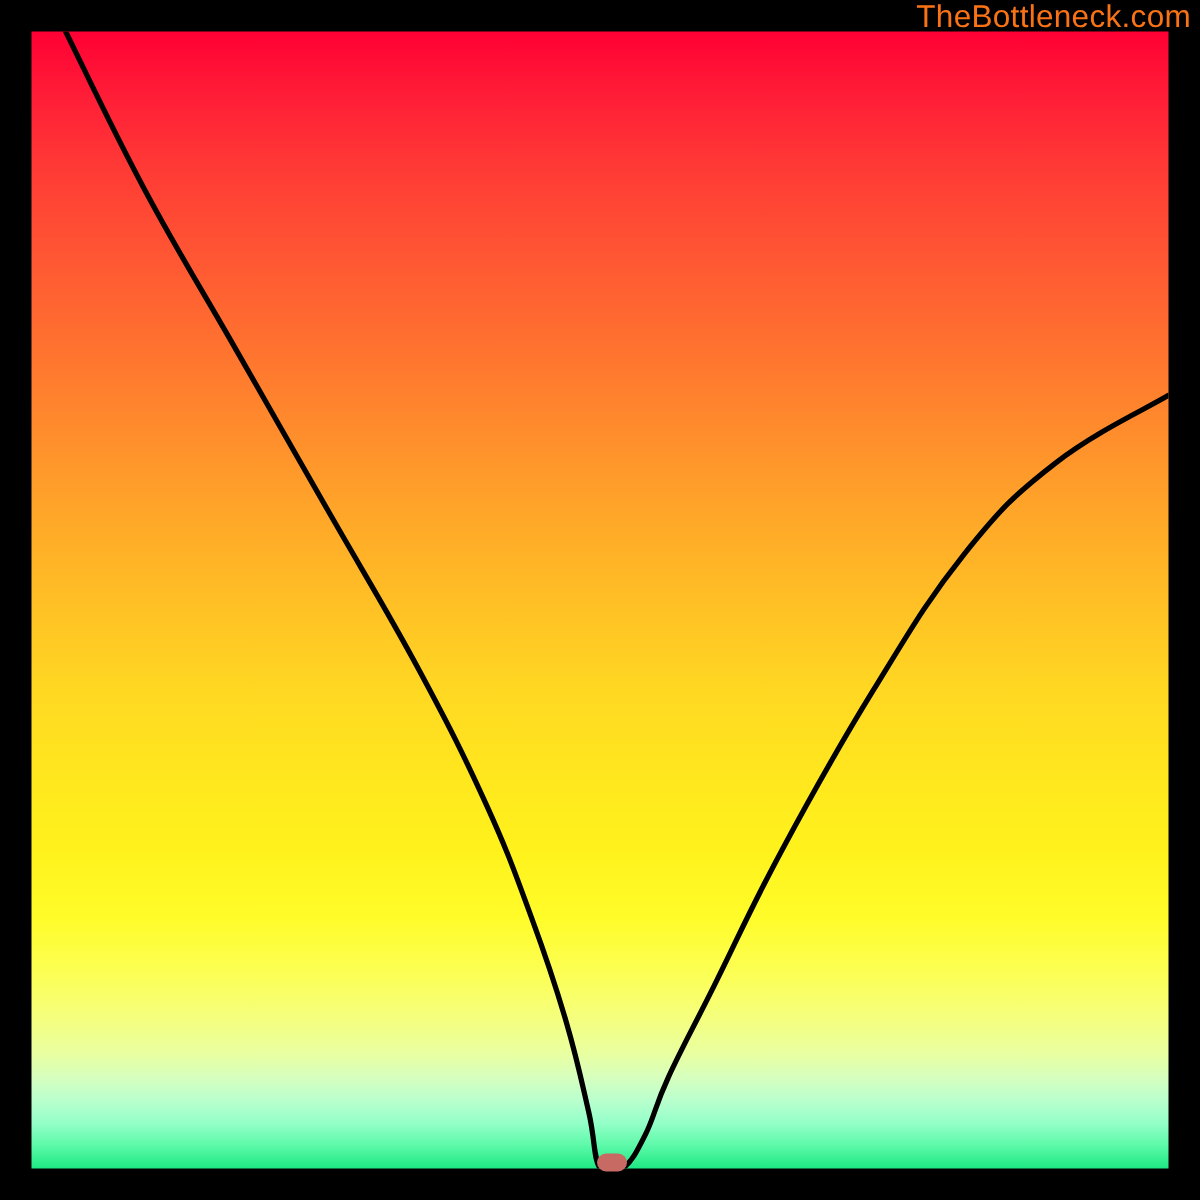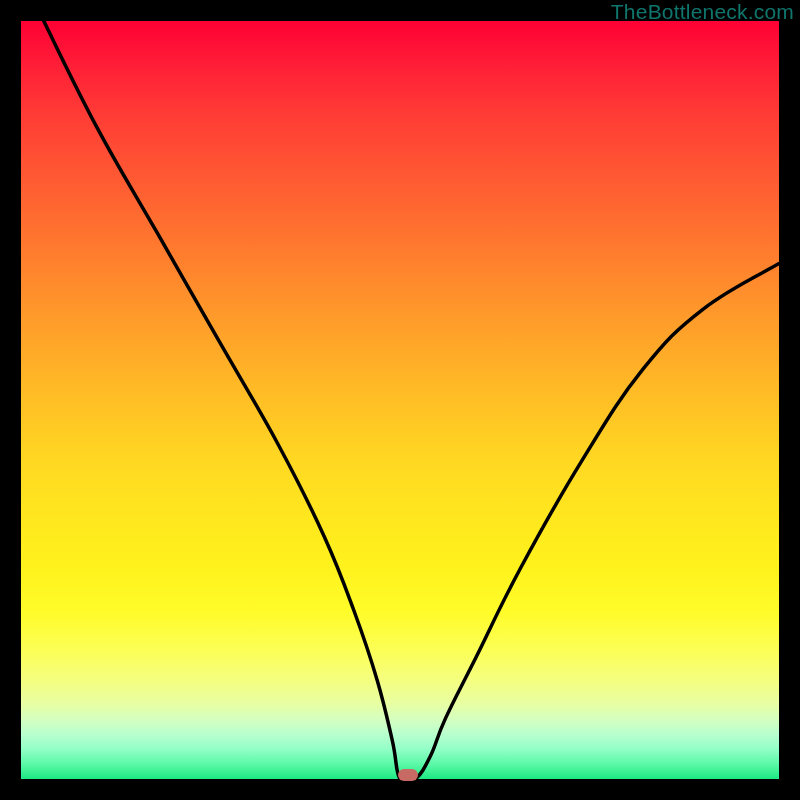--- a/index.html
+++ b/index.html
@@ -59,21 +59,21 @@
     width: 20px;
     height: 12px;
     border-radius: 6px;
     background: #c86a64;
     transform: translate(-50%, -50%);
   }
   .watermark {
     position: absolute;
     top: 0px;
     right: 6px;
-    color: #0f766e;
+    color: #f97316;
     font-size: 21px;
     font-weight: 400;
     letter-spacing: 0.2px;
   }
 </style>
 </head>
 <body>
 
 <div class="frame">
   <div class="gradient"></div>

